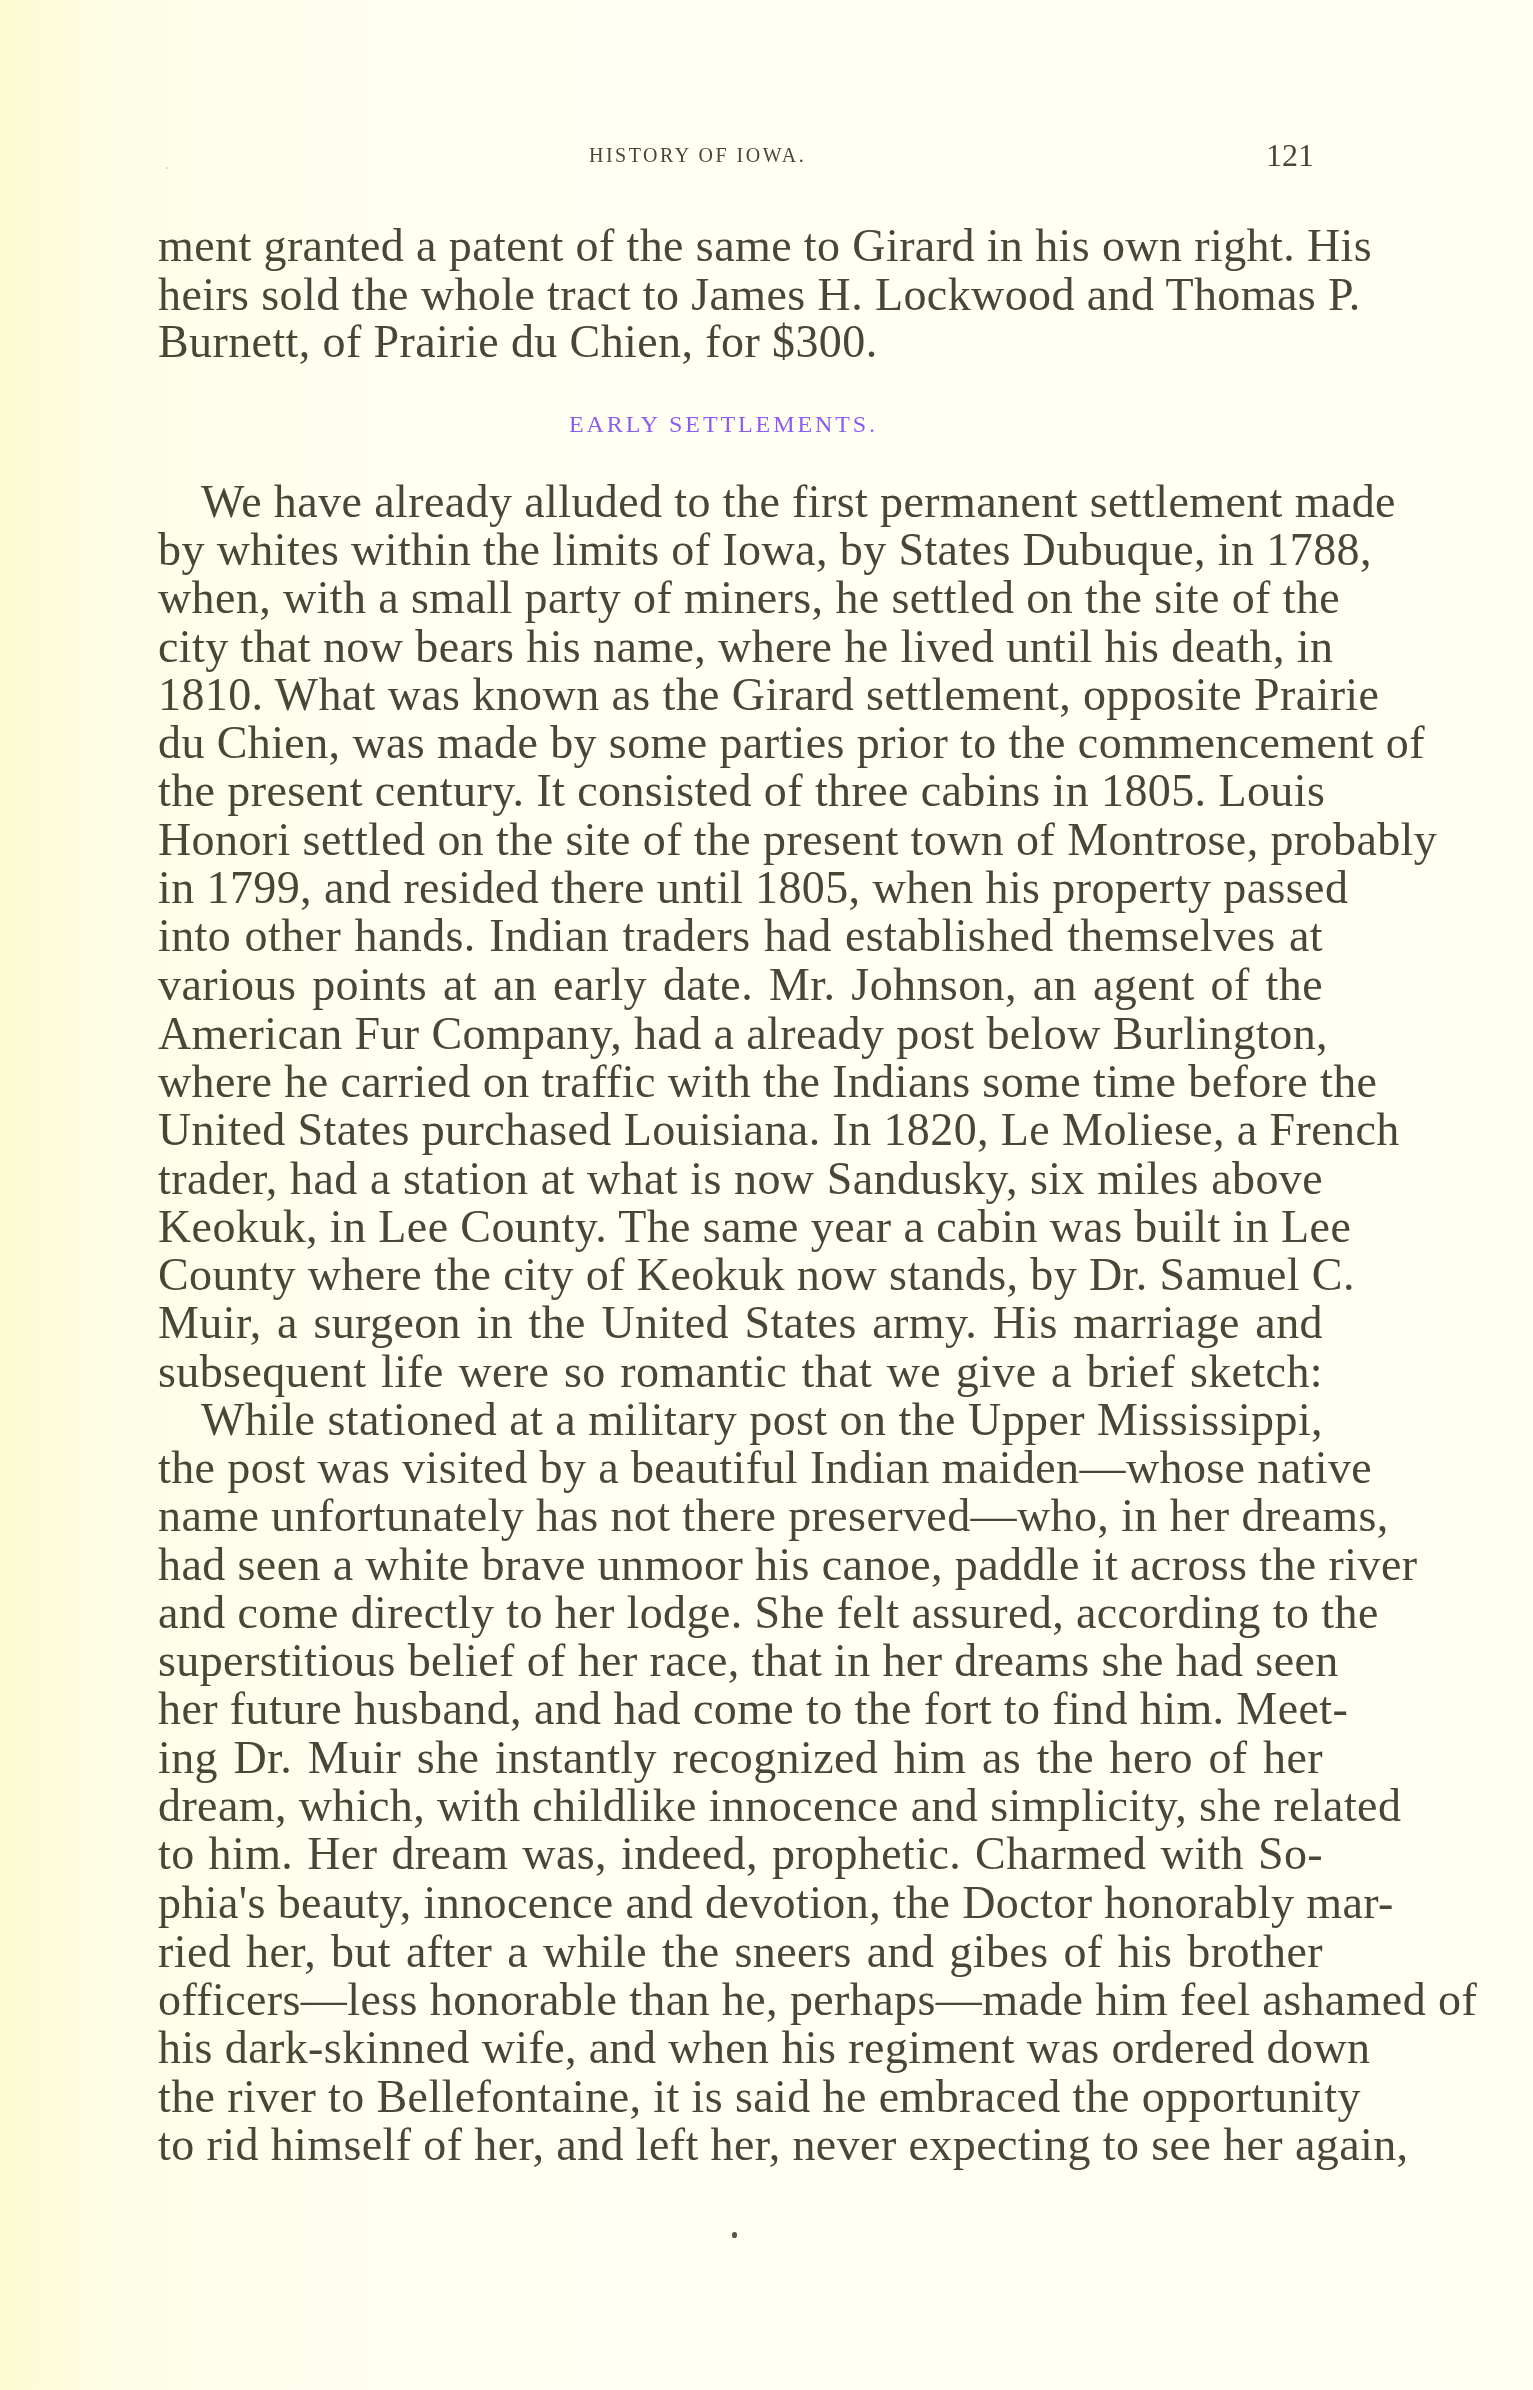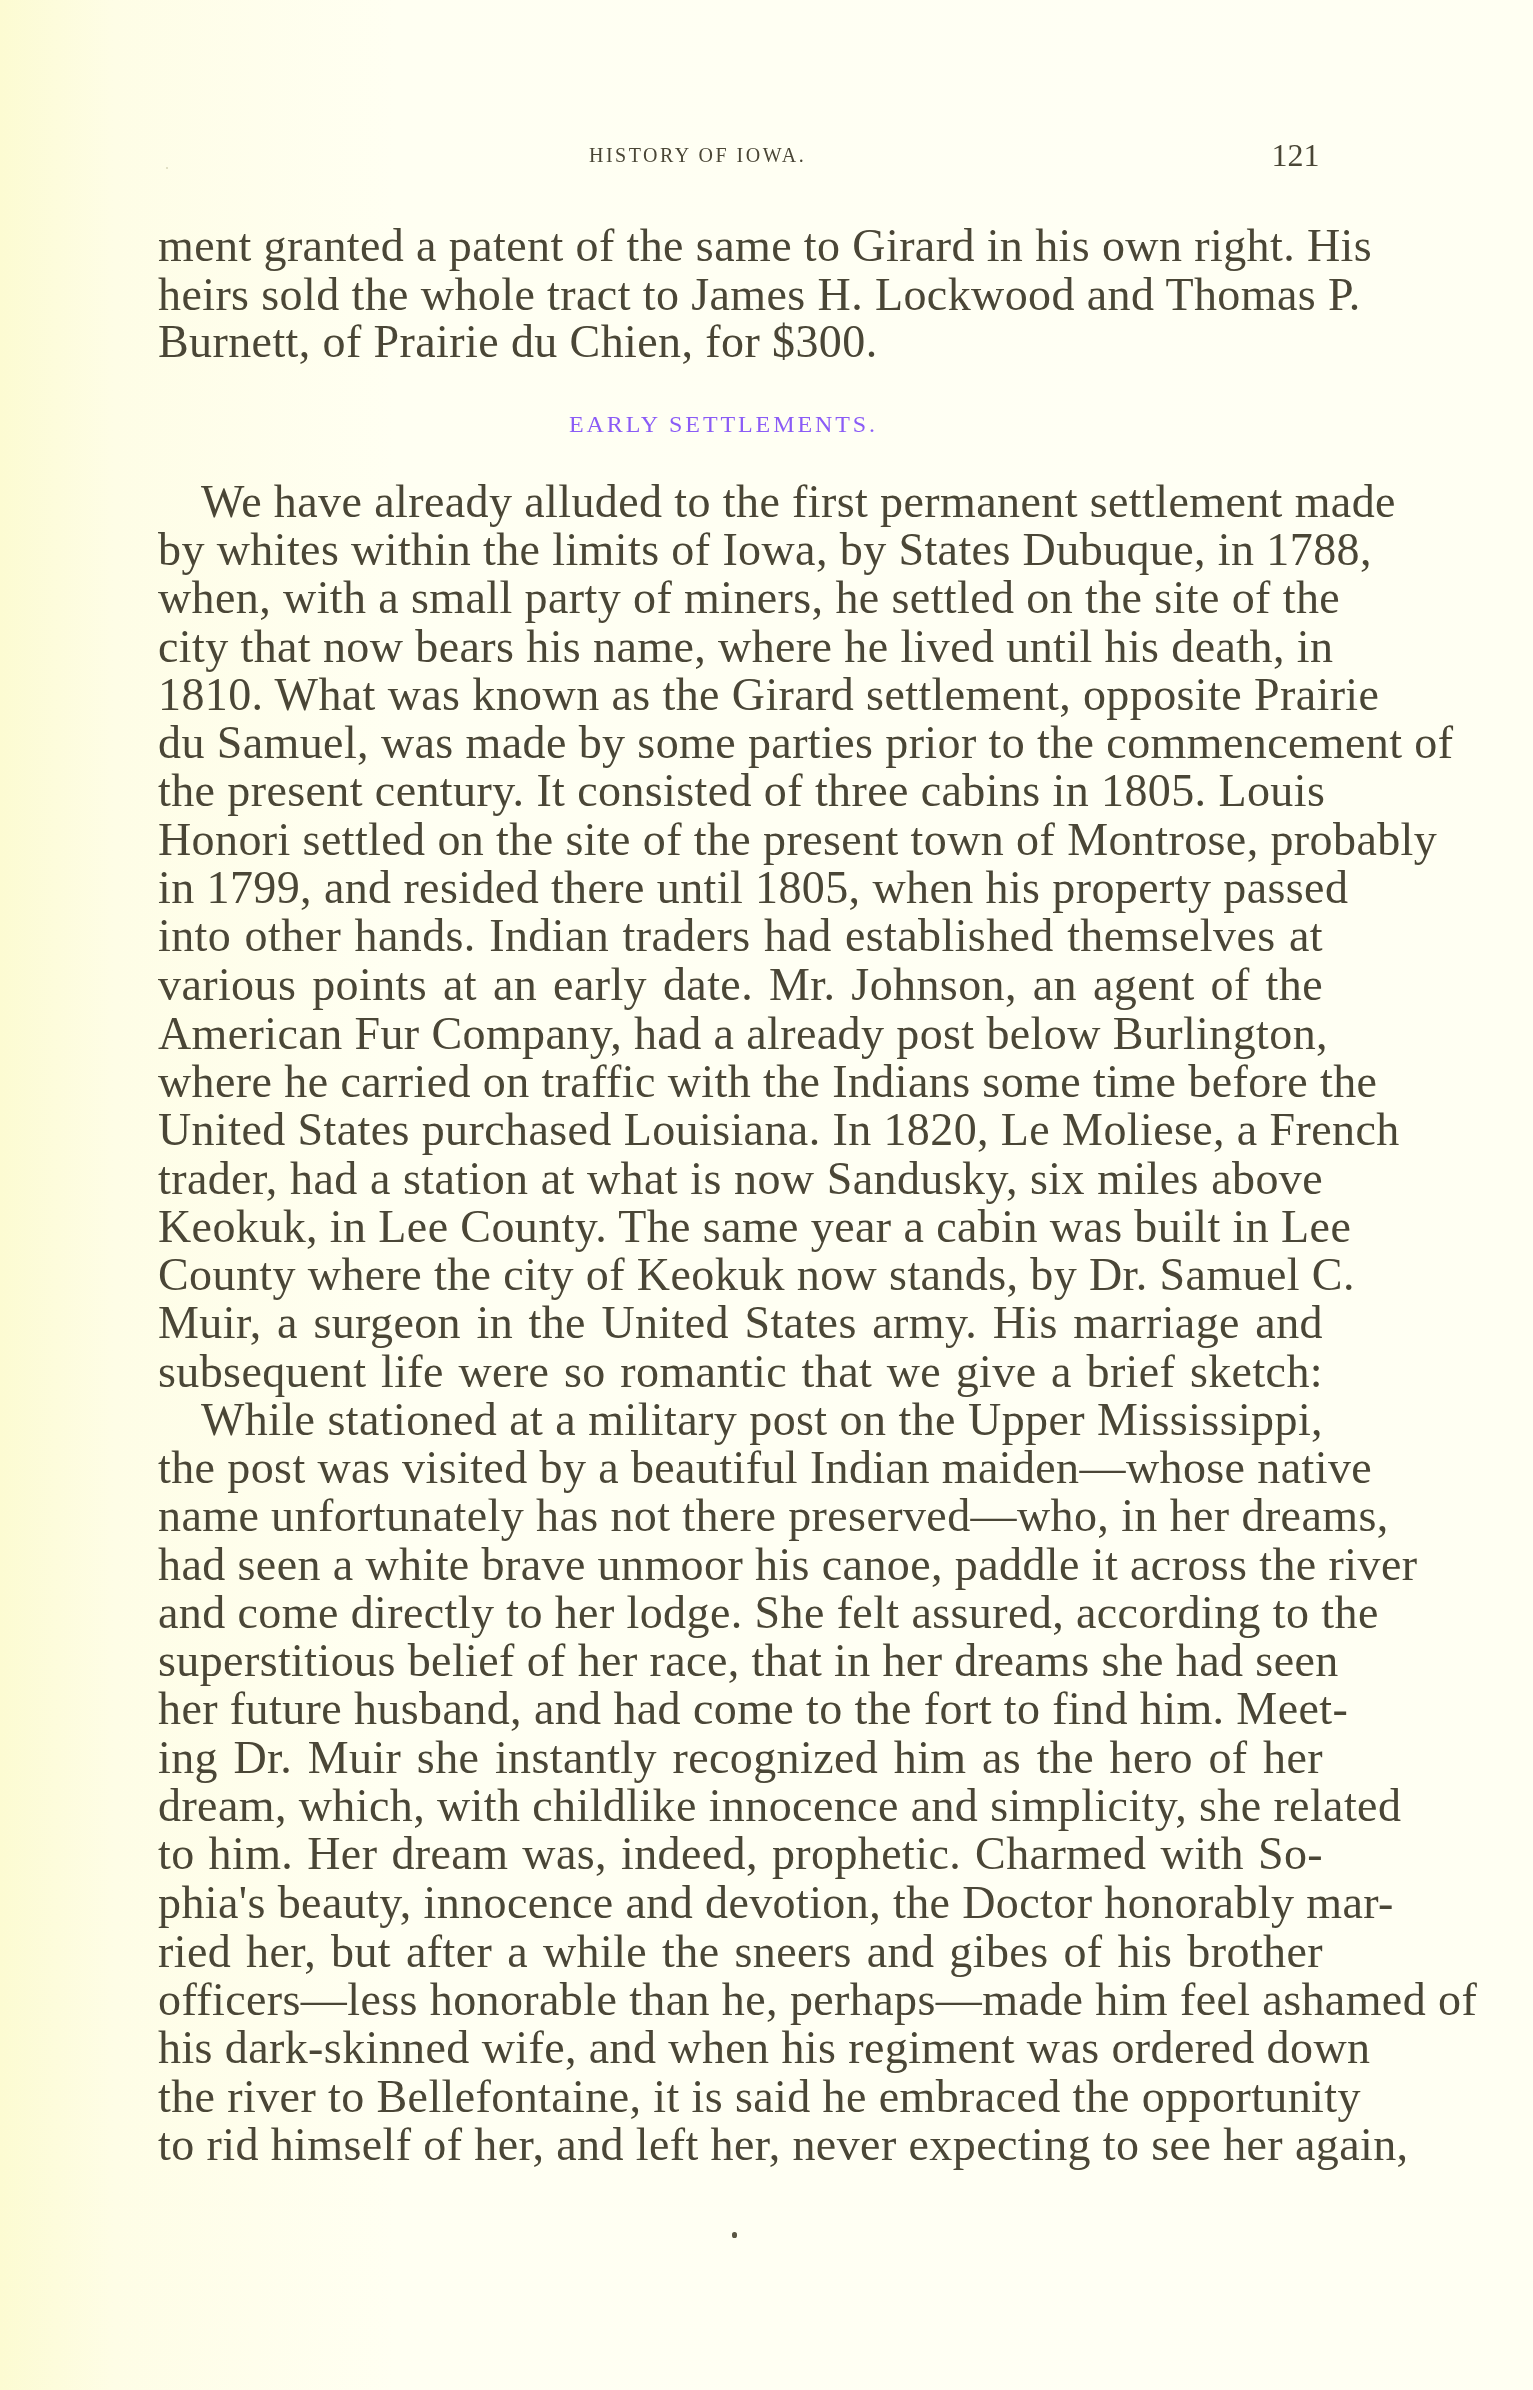--- a/index.html
+++ b/index.html
@@ -29,21 +29,21 @@
     line-height: 24.6px;
     letter-spacing: 2.5px;
     white-space: nowrap;
     color: #4a4636;
   }
   .page-number {
     position: absolute;
     top: 138px;
     left: 1266px;
     width: 59px;
-    text-align: center;
+    text-align: left;
     font-size: 32px;
     line-height: 34px;
     color: #4a4636;
   }
   .section-heading {
     position: absolute;
     top: 410px;
     left: 569px;
     width: 352px;
     font-size: 24px;
@@ -110,21 +110,21 @@
   </div>
 
   <div class="section-heading">EARLY SETTLEMENTS.</div>
 
   <div>
     <div class="line indent" style="top:478px">We have already alluded to the first permanent settlement made</div>
     <div class="line" style="top:526px">by whites within the limits of Iowa, by States Dubuque, in 1788,</div>
     <div class="line" style="top:574px">when, with a small party of miners, he settled on the site of the</div>
     <div class="line" style="top:623px">city that now bears his name, where he lived until his death, in</div>
     <div class="line" style="top:671px">1810. What was known as the Girard settlement, opposite Prairie</div>
-    <div class="line" style="top:719px">du Samuel, was made by some parties prior to the commencement of</div>
+    <div class="line" style="top:719px">du Chien, was made by some parties prior to the commencement of</div>
     <div class="line" style="top:767px">the present century. It consisted of three cabins in 1805. Louis</div>
     <div class="line" style="top:816px">Honori settled on the site of the present town of Montrose, probably</div>
     <div class="line" style="top:864px">in 1799, and resided there until 1805, when his property passed</div>
     <div class="line" style="top:912px">into other hands. Indian traders had established themselves at</div>
     <div class="line" style="top:961px">various points at an early date. Mr. Johnson, an agent of the</div>
     <div class="line" style="top:1010px">American Fur Company, had a already post below Burlington,</div>
     <div class="line" style="top:1058px">where he carried on traffic with the Indians some time before the</div>
     <div class="line" style="top:1106px">United States purchased Louisiana. In 1820, Le Moliese, a French</div>
     <div class="line" style="top:1155px">trader, had a station at what is now Sandusky, six miles above</div>
     <div class="line" style="top:1203px">Keokuk, in Lee County. The same year a cabin was built in Lee</div>

